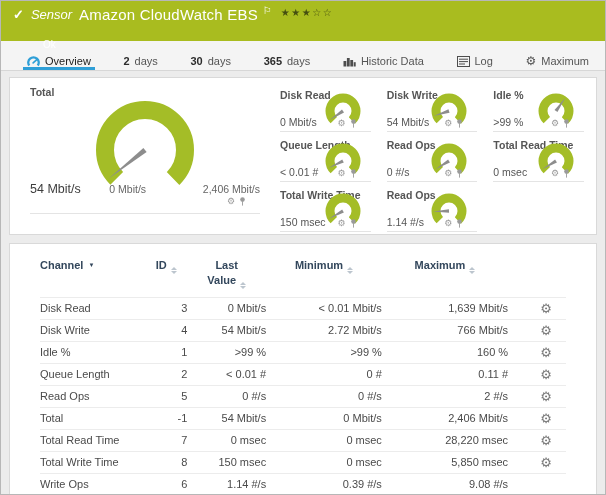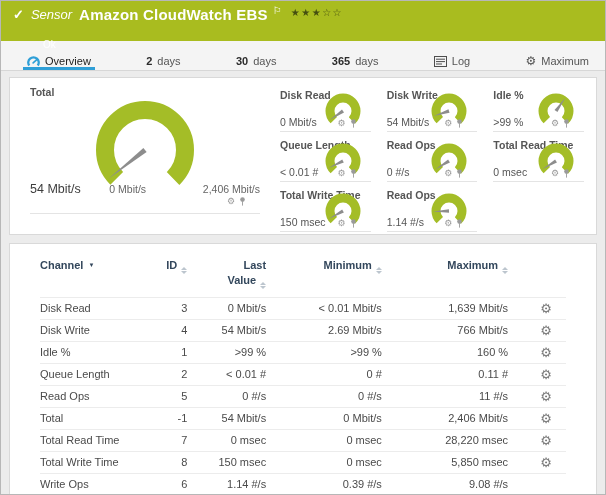--- a/index.html
+++ b/index.html
@@ -5,21 +5,21 @@
   :root{ --green:#a9bc1f; --gauge:#a4bd27; --blue:#2f9fd7; }
   *{margin:0;padding:0;box-sizing:border-box}
   body{width:606px;height:495px;font-family:"Liberation Sans",sans-serif;background:#ececec;overflow:hidden}
   .app{width:606px;height:495px;border:1px solid #b7b7b7;background:#ececec;overflow:hidden}
 
   
   .topbar{height:40px;background:var(--green);color:#fff;padding:5px 10px 0 12px}
   .hrow{display:flex;align-items:center;gap:7px}
   .check{font-size:13px;font-weight:bold;line-height:1}
   .stype{font-style:italic;font-size:13px}
-  .stitle{font-size:15px;font-weight:bold;letter-spacing:.2px}
+  .stitle{font-size:15px;font-weight:normal;letter-spacing:.2px}
   .flag{font-size:10px;position:relative;top:-4px;left:-2px;cursor:pointer}
   .stars{font-size:10px;letter-spacing:1.5px;color:#454f10;cursor:pointer;position:relative;top:-2px}
   .status{font-size:10px;margin-left:30px;margin-top:16px}
 
   
   .tabs{height:30px;background:#f4f4f4;border-bottom:1px solid #d7d7d7;display:flex;align-items:flex-end;justify-content:space-between;padding:0 12px 0 22px}
   .tab{display:flex;align-items:center;gap:5px;font-size:11px;color:#555;border-bottom:3px solid transparent;padding:0 4px;cursor:pointer;white-space:nowrap}
   .tab.active{border-bottom-color:var(--blue);color:#222}
   .tab b{color:#2c2c2c}
   .ticon{display:flex;align-items:center}
@@ -44,21 +44,21 @@
   .gicons svg{cursor:pointer}
   .gminis{flex:1;display:grid;grid-template-columns:repeat(3,1fr);column-gap:16px;grid-auto-rows:50px;padding-top:2px}
   .gmini{position:relative;padding-top:3px;cursor:pointer}
   .msvg{position:absolute;top:5px;right:6px;line-height:0}
   .mbottom{position:absolute;left:0;right:0;bottom:4px;display:flex;justify-content:space-between;align-items:flex-end;border-bottom:1px solid #e4e4e4;padding-bottom:3px}
   .mval{font-size:10.5px;color:#555}
 
   
   .tpanel{margin-top:8px;padding:12px 30px 4px 30px;height:252px}
   table{width:100%;border-collapse:collapse;font-size:11px;table-layout:fixed}
-  th{font-weight:bold;color:#33475c;text-align:right;padding:2px 0 8px;vertical-align:top;cursor:pointer;line-height:1.35}
+  th{font-weight:bold;color:#33475c;padding:2px 0 8px;vertical-align:top;cursor:pointer;line-height:1.35}
   th.c-channel{text-align:left;width:20%}
   th.c-id{width:8%}
   th.c-last{width:15%}
   th.c-min{width:22%}
   th.c-max{width:24%}
   th.c-act{width:11%}
   td{padding:4px 0;border-top:1px solid #ececec;color:#4a4a4a;text-align:right;white-space:nowrap}
   td.channel{text-align:left}
   td.act{padding-right:14px}
   tr[data-interactable="true"]{cursor:pointer}
@@ -99,20 +99,31 @@
         <b data-interactable="false">2</b>
         <span data-interactable="false">days</span>
       </div>
       <div class="tab" data-interactable="true">
         <b data-interactable="false">30</b>
         <span data-interactable="false">days</span>
       </div>
       <div class="tab" data-interactable="true">
         <b data-interactable="false">365</b>
         <span data-interactable="false">days</span>
+      </div>
+      <div class="tab" data-interactable="true">
+        <span class="ticon" data-interactable="false">
+          <svg width="13" height="11" viewBox="0 0 13 11">
+            <rect x="0.5" y="5" width="2.8" height="5.5" fill="#4d4d4d"></rect>
+            <rect x="3.9" y="2" width="2.8" height="8.5" fill="#4d4d4d"></rect>
+            <rect x="7.3" y="4" width="2.8" height="6.5" fill="#4d4d4d"></rect>
+            <rect x="10.7" y="6.2" width="2" height="4.3" fill="#4d4d4d"></rect>
+          </svg>
+        </span>
+        <span data-interactable="false">Historic Data</span>
       </div>
       <div class="tab" data-interactable="true">
         <span class="ticon" data-interactable="false">
           <svg width="13" height="11" viewBox="0 0 13 11">
             <rect x="0.5" y="0.5" width="12" height="10" fill="none" stroke="#4d4d4d"></rect>
             <line x1="2" y1="3.2" x2="11" y2="3.2" stroke="#4d4d4d"></line>
             <line x1="2" y1="5.6" x2="11" y2="5.6" stroke="#4d4d4d"></line>
             <line x1="2" y1="8" x2="8" y2="8" stroke="#4d4d4d"></line>
           </svg>
         </span>
@@ -320,21 +331,21 @@
               <td class="id" data-interactable="false">3</td>
               <td class="last" data-interactable="false">0 Mbit/s</td>
               <td class="min" data-interactable="false">&lt; 0.01 Mbit/s</td>
               <td class="max" data-interactable="false">1,639 Mbit/s</td>
               <td class="act" data-interactable="false"><span class="rowgear" data-interactable="true">⚙</span></td>
             </tr>
             <tr data-interactable="true">
               <td class="channel" data-interactable="false">Disk Write</td>
               <td class="id" data-interactable="false">4</td>
               <td class="last" data-interactable="false">54 Mbit/s</td>
-              <td class="min" data-interactable="false">2.69 Mbit/s</td>
+              <td class="min" data-interactable="false">2.72 Mbit/s</td>
               <td class="max" data-interactable="false">766 Mbit/s</td>
               <td class="act" data-interactable="false"><span class="rowgear" data-interactable="true">⚙</span></td>
             </tr>
             <tr data-interactable="true">
               <td class="channel" data-interactable="false">Idle %</td>
               <td class="id" data-interactable="false">1</td>
               <td class="last" data-interactable="false">&gt;99 %</td>
               <td class="min" data-interactable="false">&gt;99 %</td>
               <td class="max" data-interactable="false">160 %</td>
               <td class="act" data-interactable="false"><span class="rowgear" data-interactable="true">⚙</span></td>
@@ -345,21 +356,21 @@
               <td class="last" data-interactable="false">&lt; 0.01 #</td>
               <td class="min" data-interactable="false">0 #</td>
               <td class="max" data-interactable="false">0.11 #</td>
               <td class="act" data-interactable="false"><span class="rowgear" data-interactable="true">⚙</span></td>
             </tr>
             <tr data-interactable="true">
               <td class="channel" data-interactable="false">Read Ops</td>
               <td class="id" data-interactable="false">5</td>
               <td class="last" data-interactable="false">0 #/s</td>
               <td class="min" data-interactable="false">0 #/s</td>
-              <td class="max" data-interactable="false">11 #/s</td>
+              <td class="max" data-interactable="false">2 #/s</td>
               <td class="act" data-interactable="false"><span class="rowgear" data-interactable="true">⚙</span></td>
             </tr>
             <tr data-interactable="true">
               <td class="channel" data-interactable="false">Total</td>
               <td class="id" data-interactable="false">-1</td>
               <td class="last" data-interactable="false">54 Mbit/s</td>
               <td class="min" data-interactable="false">0 Mbit/s</td>
               <td class="max" data-interactable="false">2,406 Mbit/s</td>
               <td class="act" data-interactable="false"><span class="rowgear" data-interactable="true">⚙</span></td>
             </tr>

